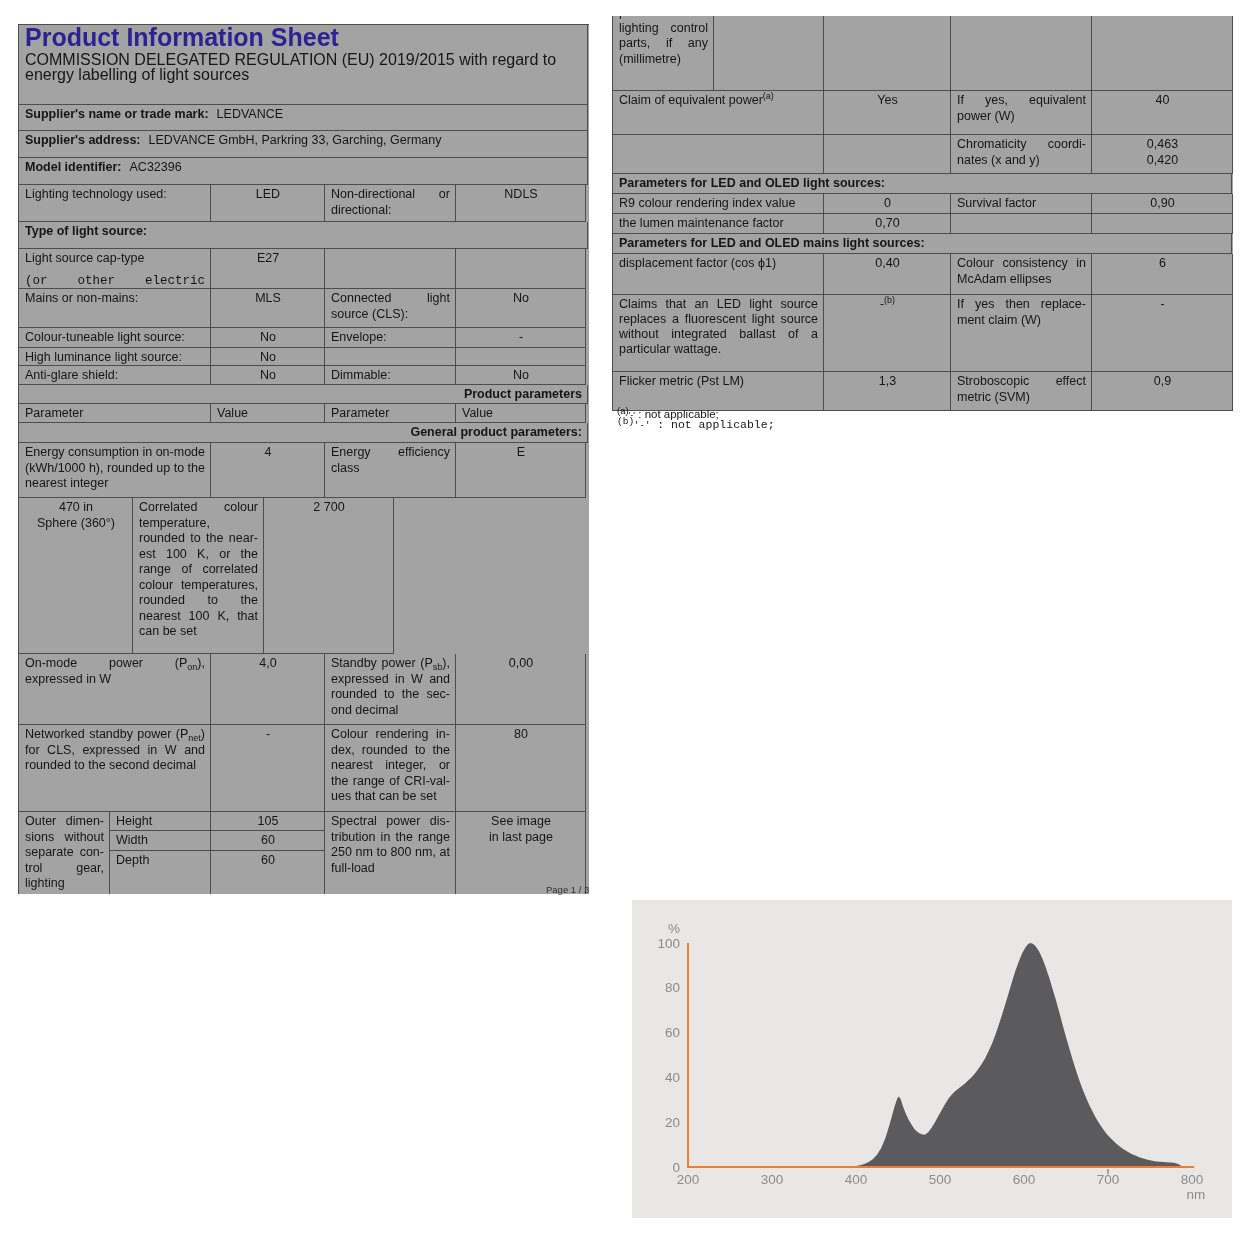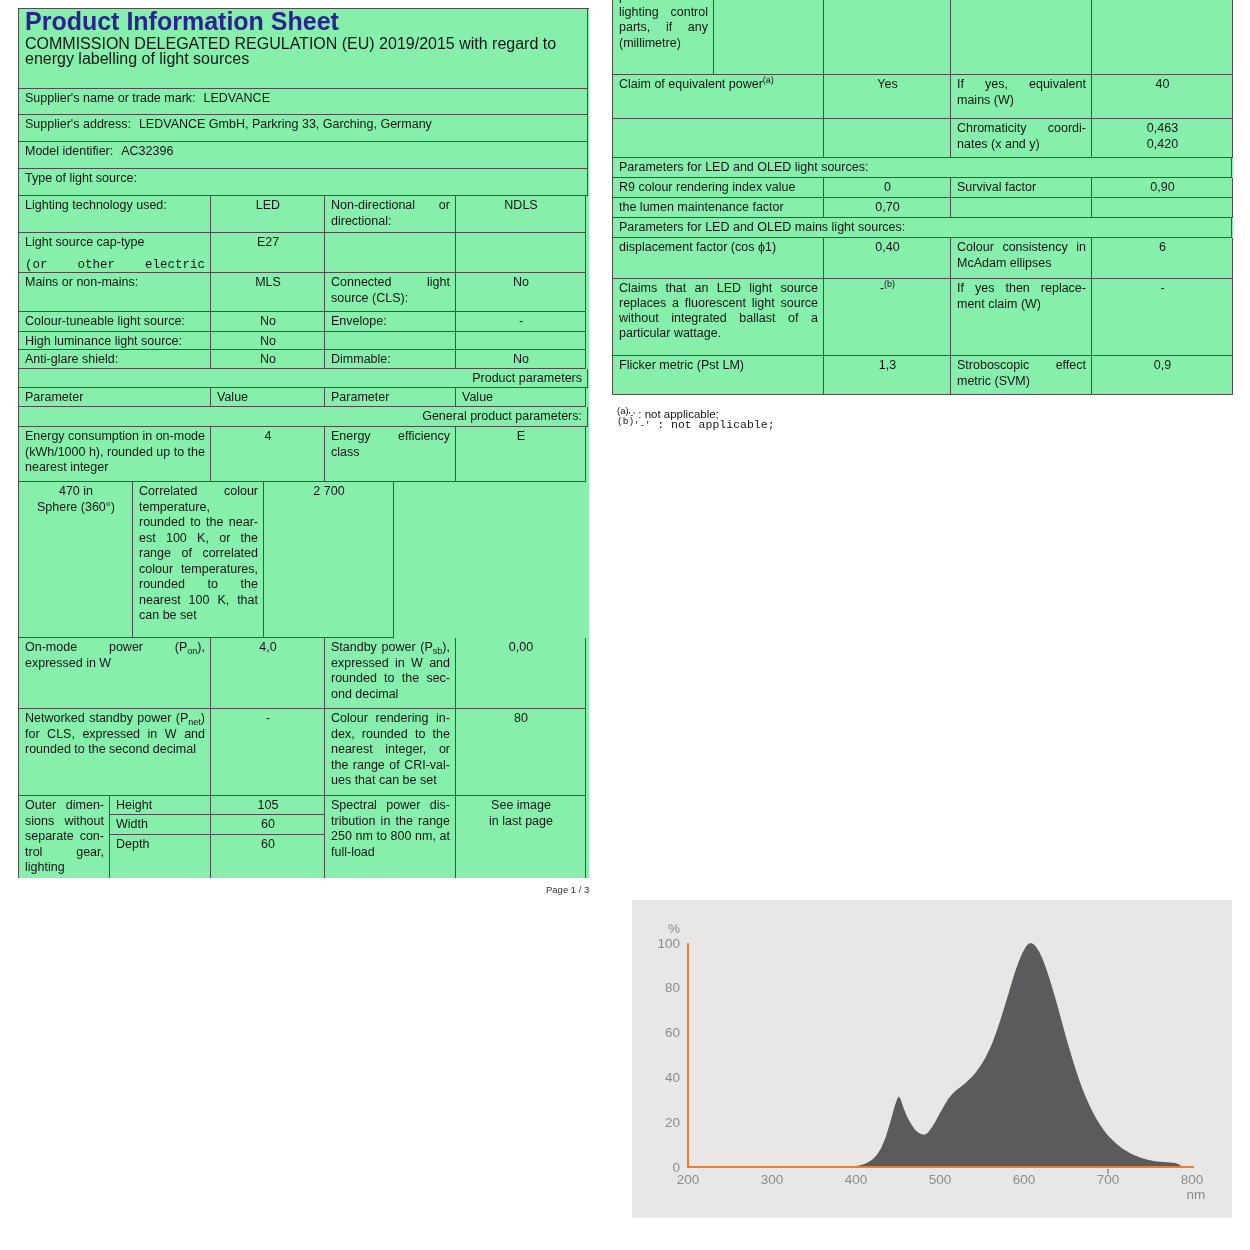--- a/index.html
+++ b/index.html
@@ -1,31 +1,31 @@
 <!DOCTYPE html>
 <html><head>
 <meta charset="utf-8">
 <style>
   html,body{margin:0;padding:0;}
   body{
     width:1250px;height:1250px;position:relative;background:#ffffff;
     font-family:"Liberation Sans", sans-serif;color:#161616;overflow:hidden;
   }
-  .tbl{position:absolute;border-left:1px solid #4d4d4d;background:#86efac;}
+  .tbl{position:absolute;border-left:1px solid #4d4d4d;background:#a3a3a3;margin-top:16px;}
   .tbl.topline{border-top:1px solid #4d4d4d;}
   .row{display:flex;align-items:stretch;}
   .cell{
     border-right:1px solid #4d4d4d;border-bottom:1px solid #4d4d4d;
     box-sizing:border-box;padding:2px 5px 2px 6px;overflow:hidden;
     font-size:12.5px;line-height:15.5px;hyphens:manual;
   }
   .lab{text-align:justify;}
   .val{text-align:center;}
   .ctr{text-align:right;}
-  .b{font-weight:normal;}
+  .b{font-weight:bold;}
   .nb{border-bottom:none;}
   .subcol{display:flex;flex-direction:column;}
   .subcol .cell{width:100%;}
   
   .w1{width:192px}.w2{width:114px}.w3{width:131px}.w4{width:130px}.wf{width:569px}
   
   .rw1{width:211px}.rw2{width:127px}.rw3{width:141px}.rw4{width:141px}.rwf{width:619px}
   .rwa{width:101px}.rwb{width:110px}
   .doc-title{font-size:25px;font-weight:bold;color:#2e2193;margin:3px 0 6px 0;}
   .reg-text{font-size:16px;line-height:15.5px;max-width:556px;}
@@ -65,31 +65,31 @@
       <span class="b">Supplier's address:</span><span>LEDVANCE GmbH, Parkring 33, Garching, Germany</span>
     </div>
   </div>
 
   <div class="row" style="height:27px">
     <div class="cell wf kv">
       <span class="b">Model identifier:</span><span>AC32396</span>
     </div>
   </div>
 
-  <div class="row" style="height:27px">
-    <div class="cell wf">
-      <span class="b">Type of light source:</span>
-    </div>
-  </div>
-
   <div class="row" style="height:37px">
     <div class="cell lab w1">Lighting technology used:</div>
     <div class="cell val w2">LED</div>
     <div class="cell lab w3">Non-directional or directional:</div>
     <div class="cell val w4">NDLS</div>
+  </div>
+
+  <div class="row" style="height:27px">
+    <div class="cell wf">
+      <span class="b">Type of light source:</span>
+    </div>
   </div>
 
   <div class="row" style="height:40px">
     <div class="cell lab w1">
       <div>Light source cap-type</div>
       <div class="gap-top">(or other electric interface)</div>
     </div>
     <div class="cell val w2">E27</div>
     <div class="cell w3"></div>
     <div class="cell w4"></div>
@@ -200,21 +200,21 @@
     </div>
     <div class="cell rwb"></div>
     <div class="cell rw2"></div>
     <div class="cell rw3"></div>
     <div class="cell rw4"></div>
   </div>
 
   <div class="row" style="height:44px">
     <div class="cell lab rw1"><span>Claim of equivalent power</span><sup>(a)</sup></div>
     <div class="cell val rw2">Yes</div>
-    <div class="cell lab rw3">If yes, equivalent mains (W)</div>
+    <div class="cell lab rw3">If yes, equivalent power (W)</div>
     <div class="cell val rw4">40</div>
   </div>
 
   <div class="row" style="height:39px">
     <div class="cell rw1"></div>
     <div class="cell rw2"></div>
     <div class="cell lab rw3">Chromaticity coordi­nates (x and y)</div>
     <div class="cell val rw4">
       <div>0,463</div>
       <div>0,420</div>

